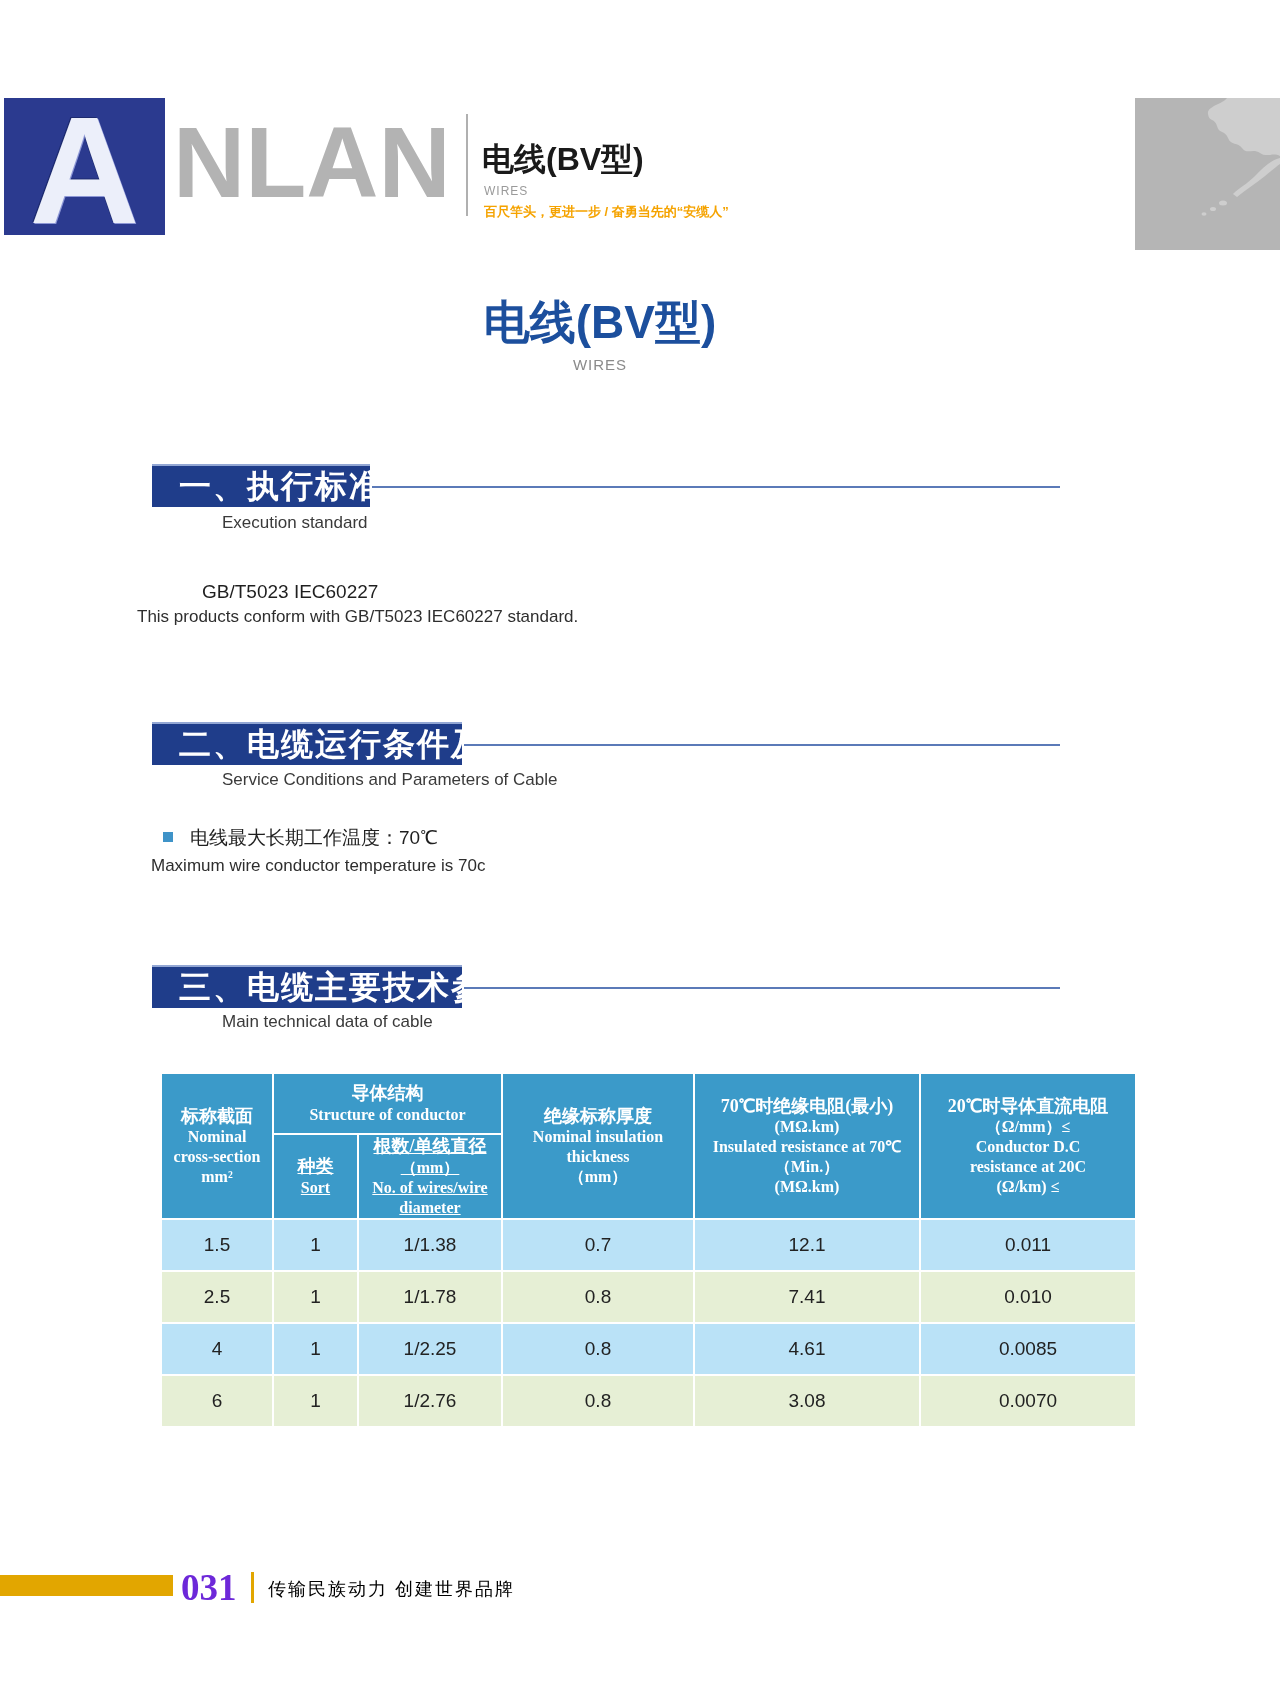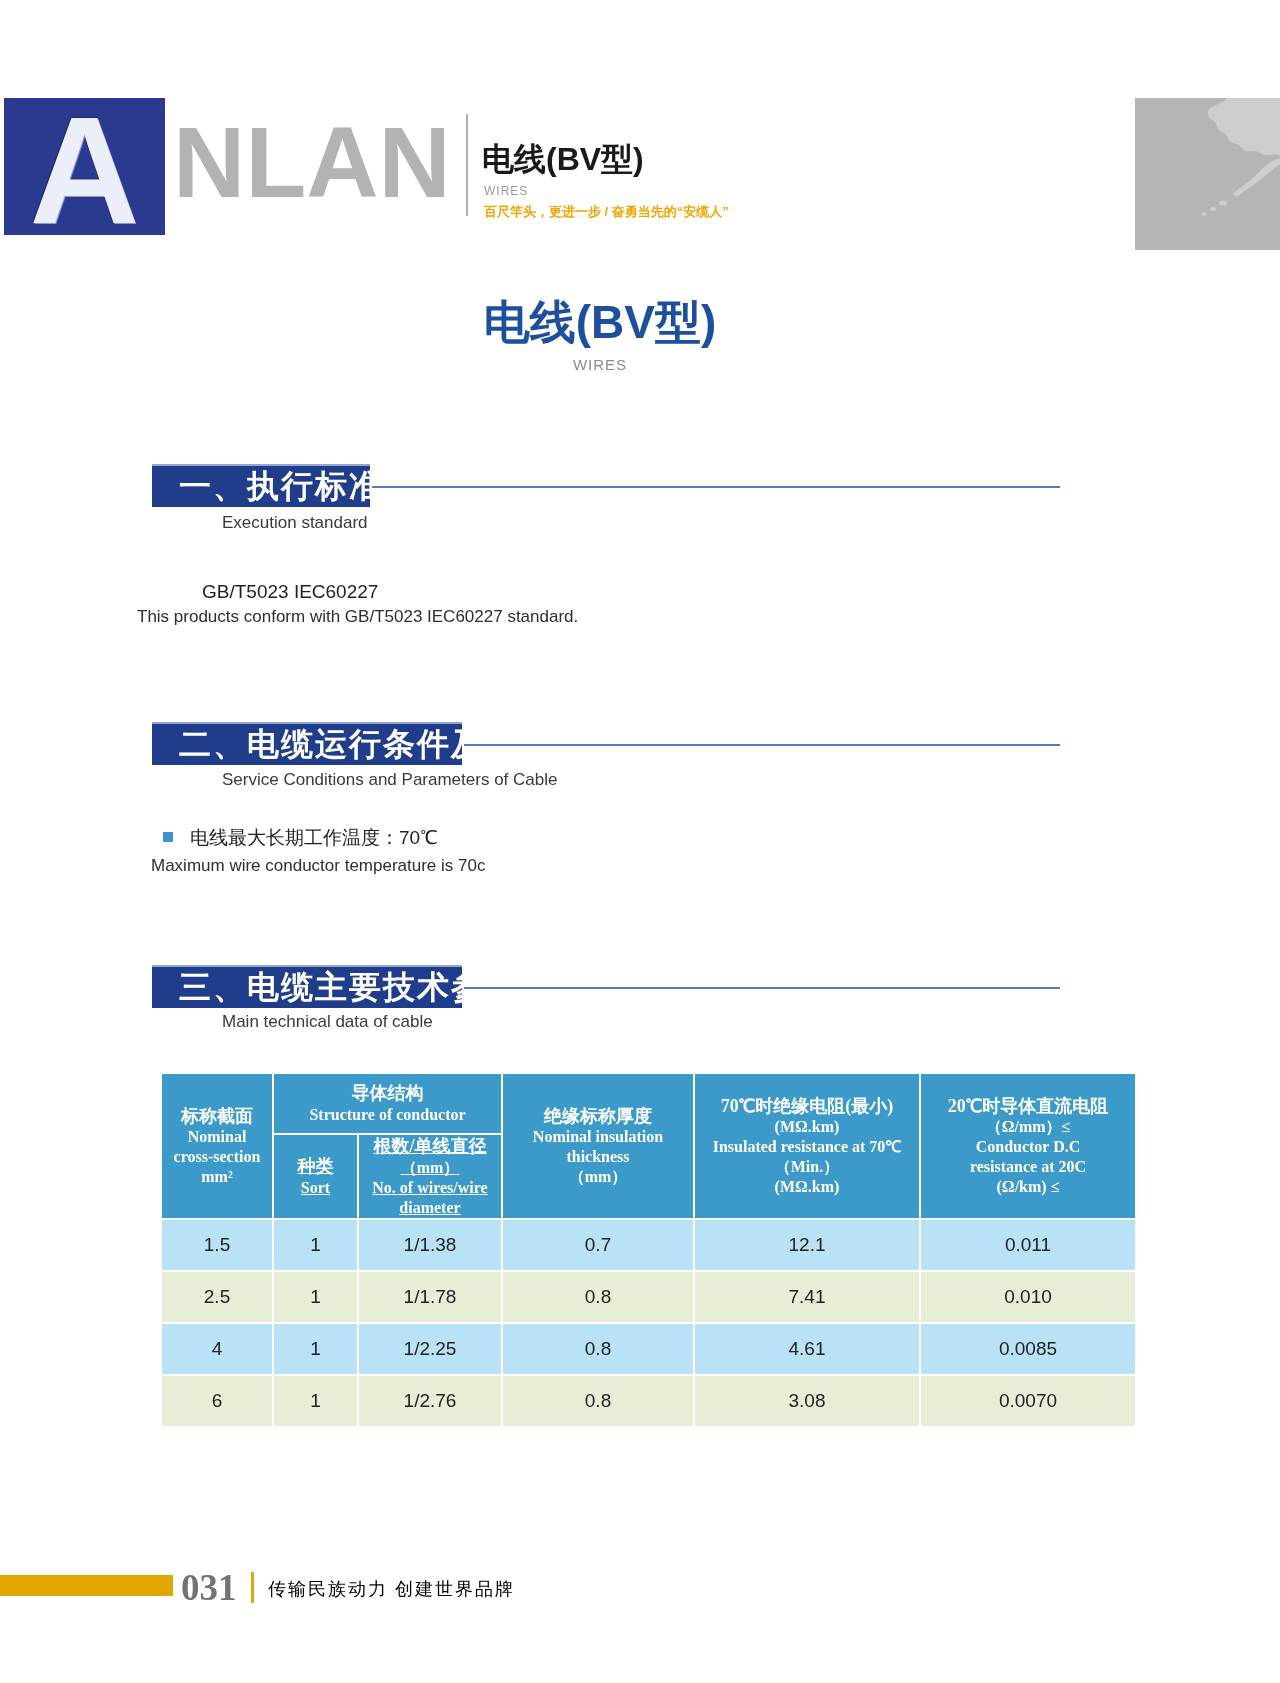--- a/index.html
+++ b/index.html
@@ -61,21 +61,21 @@
   .th-group{height:61px;}
   .th-sub{height:85px;text-decoration:underline;}
   .data-table tbody td{
     height:52px;font-size:19px;color:#222;font-family:"Liberation Sans", sans-serif;
   }
   tr.row-blue td{background:#bae2f7;}
   tr.row-green td{background:#e6efd5;}
   
   .footer-bar{position:absolute;left:0;top:1575px;width:173px;height:21px;background:#e2a600;}
   .footer-num{position:absolute;left:181px;top:1569px;font-family:"Liberation Serif", serif;
-    font-size:37px;font-weight:bold;color:#737373;line-height:1;}
+    font-size:37px;font-weight:bold;color:#6d28d9;line-height:1;}
   .footer-divider{position:absolute;left:251px;top:1572px;width:3px;height:31px;background:#e2a600;}
   .footer-slogan{position:absolute;left:268px;top:1577px;font-size:18px;color:#000000;
     letter-spacing:2px;white-space:nowrap;}
 </style>
 </head>
 <body>
 
 <div class="logo-square">
   <span class="logo-a">A</span>
 </div>

